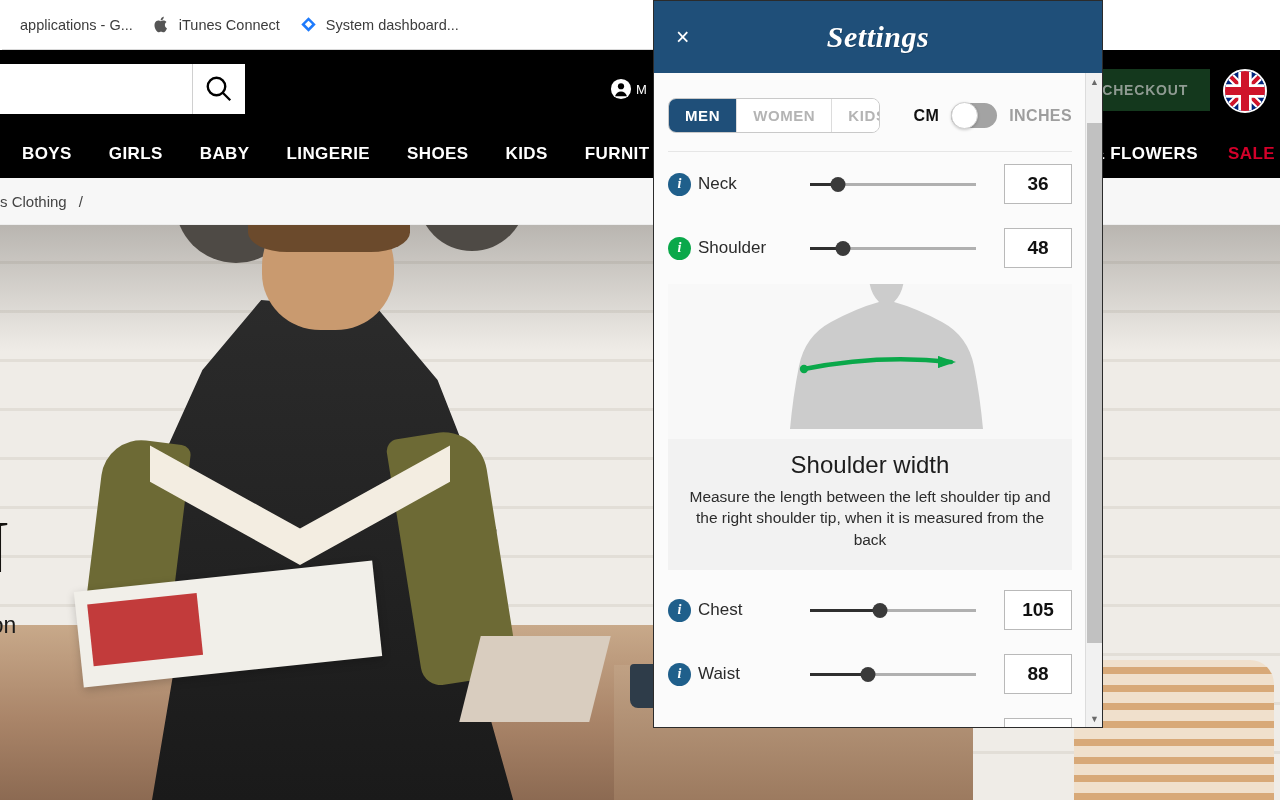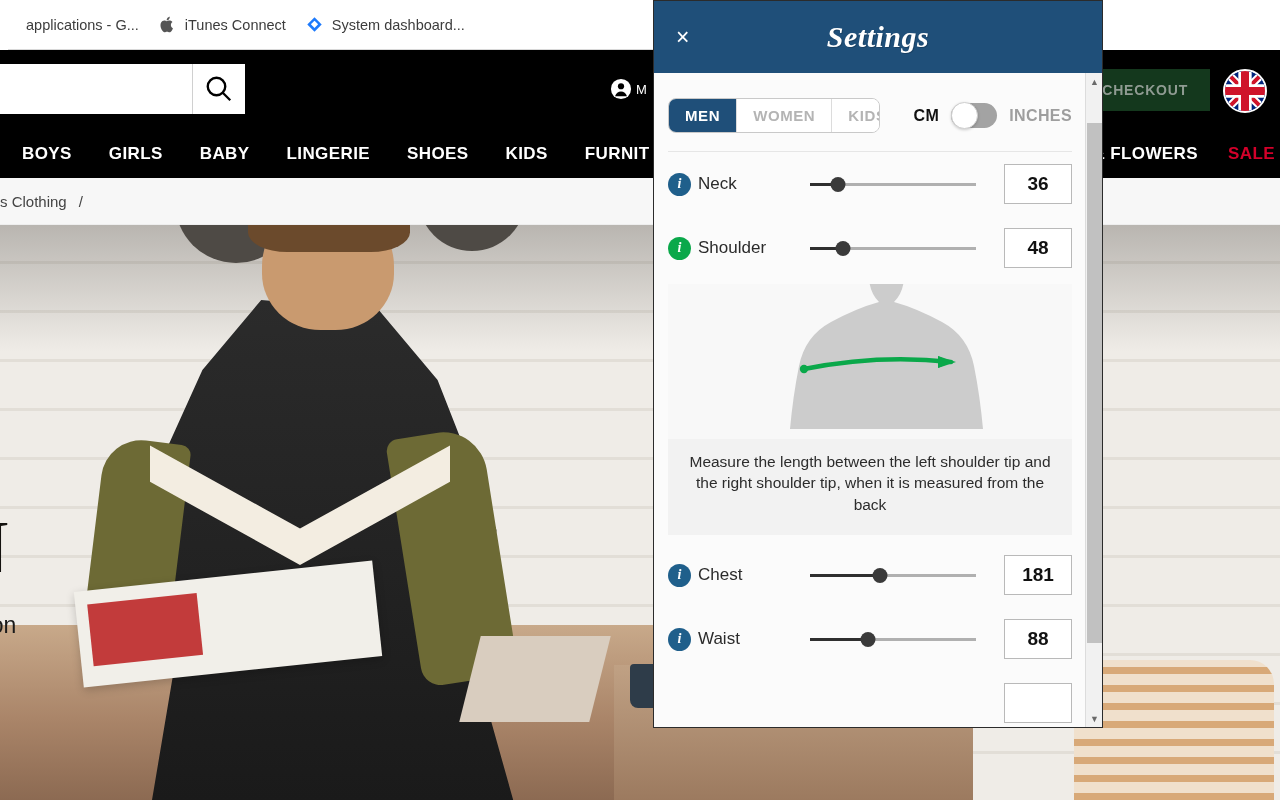--- a/index.html
+++ b/index.html
@@ -5,21 +5,21 @@
   * { box-sizing: border-box; margin: 0; padding: 0; }
   html, body { width: 1280px; height: 800px; overflow: hidden; }
   body {
     font-family: "Liberation Sans", sans-serif;
     background: #ffffff;
     position: relative;
   }
 
   
   .bookmark-bar {
-    position: absolute; top: 0; left: 8px;
+    position: absolute; top: 0; left: 2px;
     width: 1052px; height: 50px;
     background: #ffffff;
     border-bottom: 1px solid #d8d8d8;
     display: flex; align-items: center;
     z-index: 5;
   }
   .bm-item {
     display: flex; align-items: center; gap: 8px;
     height: 100%;
     padding: 0 10px;
@@ -472,33 +472,34 @@
         <div class="guide-figure">
           <svg width="422" height="155" viewBox="0 0 422 155">
             <path d="M186 -30 q0 -30 25 -30 q25 0 25 30 v22 q0 16 -10 26 q22 6 48 20 q26 14 32 44 q6 30 9 63 H122 q3 -33 9 -63 q6 -30 32 -44 q26 -14 48 -20 q-10 -10 -10 -26 z" fill="#cccccc"></path>
             <path d="M136 85 Q211 70 283 78" stroke="#0aa84a" stroke-width="4.5" fill="none" stroke-linecap="round"></path>
             <circle cx="136" cy="85" r="4.2" fill="#0aa84a"></circle>
             <path d="M283 78 l-13 -6 l3 6 l-3 6 z" fill="#0aa84a"></path>
             <path d="M270 72 l18 6 l-18 6 z" fill="#0aa84a"></path>
           </svg>
         </div>
         <div class="guide-text">
+          <div class="guide-title">Shoulder width</div>
           <div class="guide-desc">Measure the length between the left shoulder tip and the right shoulder tip, when it is measured from the back</div>
         </div>
       </div>
 
       <div class="meas-row">
         <span class="info-ico">i</span>
         <span class="meas-label">Chest</span>
         <div class="slider">
           <div class="track"></div>
           <div class="fill" style="width:42%"></div>
           <div class="thumb" style="left:42%"></div>
         </div>
-        <div class="meas-value">181</div>
+        <div class="meas-value">105</div>
       </div>
 
       <div class="meas-row">
         <span class="info-ico">i</span>
         <span class="meas-label">Waist</span>
         <div class="slider">
           <div class="track"></div>
           <div class="fill" style="width:35%"></div>
           <div class="thumb" style="left:35%"></div>
         </div>

